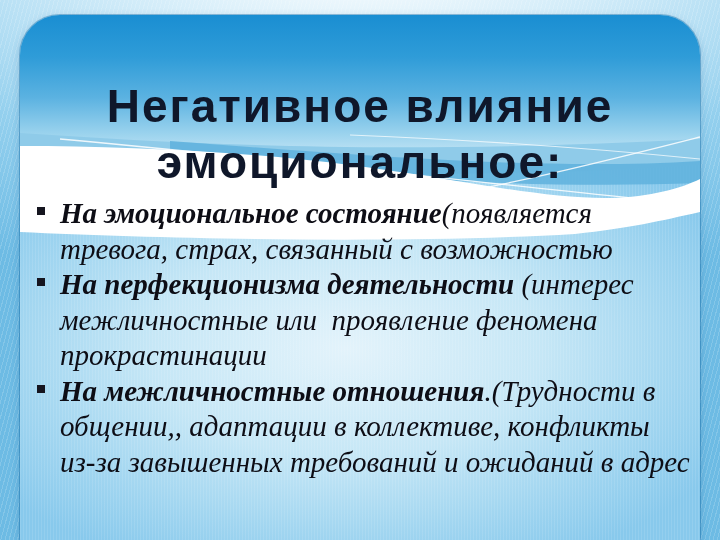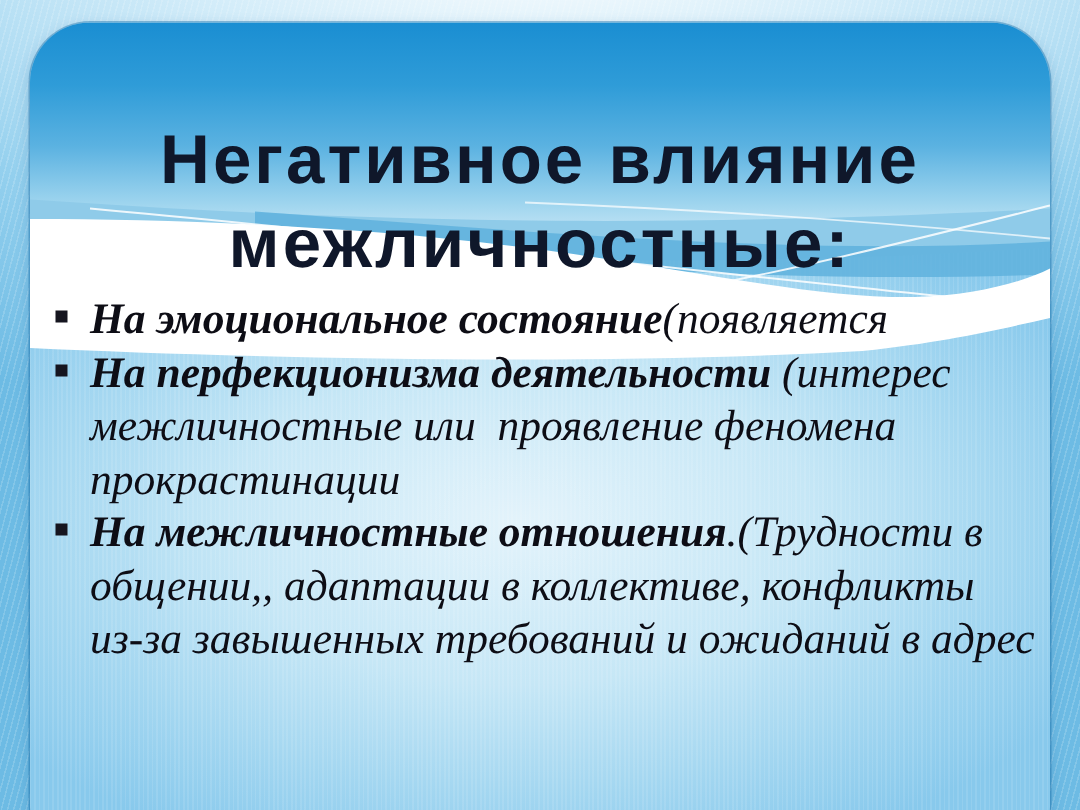--- a/index.html
+++ b/index.html
@@ -58,29 +58,30 @@
       <path d="M150,16 C340,30 520,46 680,36 L680,58 C520,64 340,54 150,34 Z" fill="#5fb1dd" opacity="0.85"></path>
       <path d="M0,21 C100,21 220,26 330,40 C440,54 520,74 590,73 C630,72 662,63 680,54 L680,87 C640,96 610,103 555,109 C380,119 150,114 0,107 Z" fill="#ffffff"></path>
       <path d="M40,14 C260,34 500,62 680,80" fill="none" stroke="#ffffff" stroke-width="1.3" opacity="0.85"></path>
       <path d="M290,90 C430,76 570,40 680,12" fill="none" stroke="#ffffff" stroke-width="1.3" opacity="0.85"></path>
       <path d="M430,98 C530,90 630,72 680,62" fill="none" stroke="#ffffff" stroke-width="1.2" opacity="0.8"></path>
       <path d="M330,10 C480,16 600,26 680,34" fill="none" stroke="#ffffff" stroke-width="1.2" opacity="0.7"></path>
     </svg>
 
     <div class="title">
       <div>Негативное влияние</div>
-      <div>межличностные:</div>
+      <div>эмоциональное:</div>
     </div>
 
     <div class="content">
       <div>
           <div class="bullet-item">
             <span class="bullet-marker"></span>
             <div class="bullet-lines">
               <div class="bullet-line"><span class="seg-bold">На эмоциональное состояние</span><span class="seg-reg">(появляется</span></div>
+              <div class="bullet-line"><span class="seg-reg">тревога, страх, связанный с возможностью</span></div>
             </div>
           </div>
           <div class="bullet-item">
             <span class="bullet-marker"></span>
             <div class="bullet-lines">
               <div class="bullet-line"><span class="seg-bold">На перфекционизма деятельности</span><span class="seg-reg"> (интерес</span></div>
               <div class="bullet-line"><span class="seg-reg">межличностные или  проявление феномена</span></div>
               <div class="bullet-line"><span class="seg-reg">прокрастинации</span></div>
             </div>
           </div>

